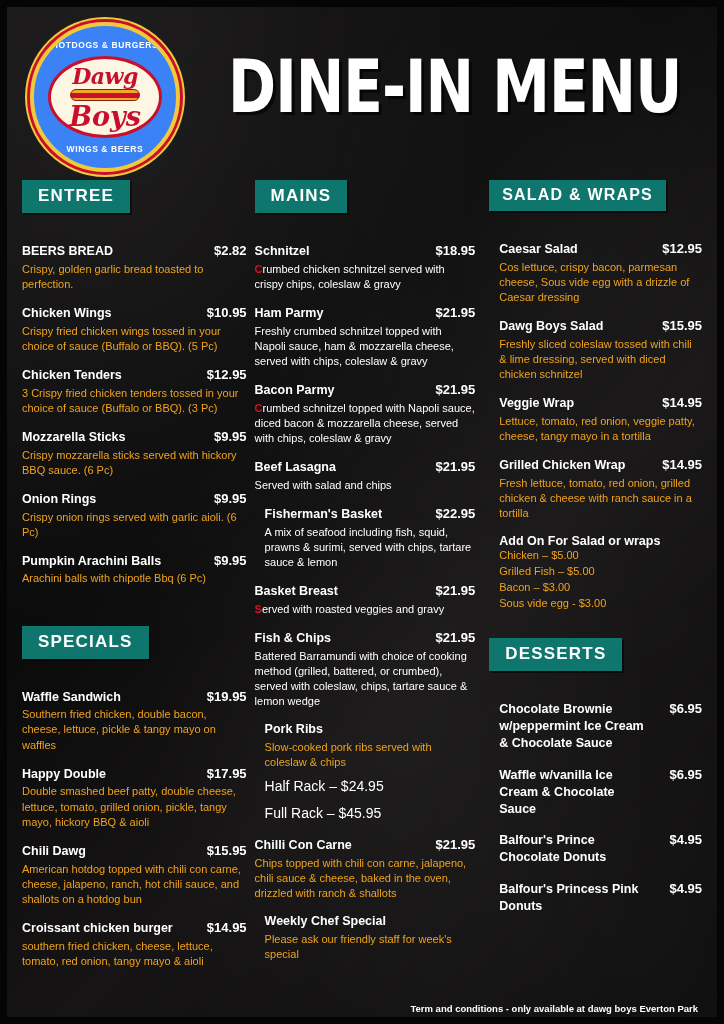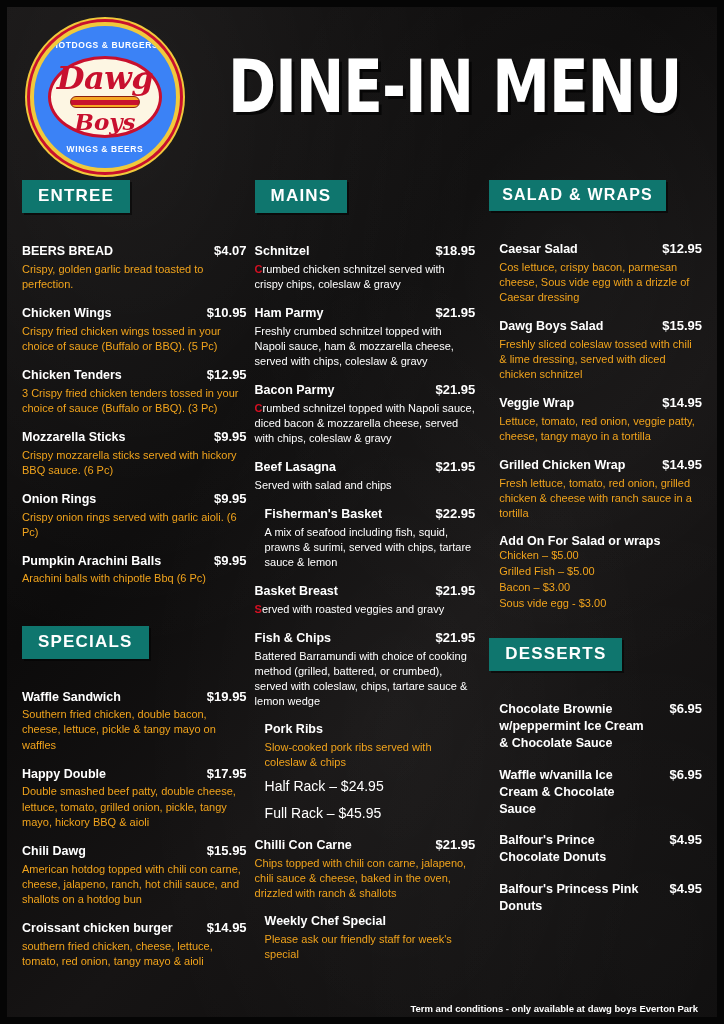--- a/index.html
+++ b/index.html
@@ -49,30 +49,30 @@
   .logo-arc-top { top:14px; }
   .logo-arc-bot { bottom:14px; }
   .logo-oval {
     position:absolute; left:14px; right:14px; top:30px; bottom:30px;
     background:#fdf6e3; border-radius:50%;
     border:3px solid #c8102e;
     display:flex; flex-direction:column; align-items:center; justify-content:center;
   }
   .logo-word1 {
     font-family:"DejaVu Serif", serif; font-style:italic; font-weight:bold;
-    font-size:32px; color:#c8102e; line-height:1; letter-spacing:-.5px;
+    font-size:22px; color:#c8102e; line-height:1; letter-spacing:-.5px;
   }
   .logo-dog {
     width:70px; height:12px; margin:2px 0;
     background: linear-gradient(#f5a623 0 3px, #c8102e 3px 8px, #f5a623 8px 12px);
     border-radius:7px; border:1.5px solid #8a1f0f;
   }
   .logo-word2 {
     font-family:"DejaVu Serif", serif; font-style:italic; font-weight:bold;
-    font-size:23px; color:#c8102e; line-height:1;
+    font-size:27px; color:#c8102e; line-height:1;
   }
   .star { position:absolute; color:#fff; font-size:10px; }
   .star.l { left:20px; top:72px; }
   .star.r { right:20px; top:72px; }
 
   .title {
     position:absolute; left:228px; top:44px;
     font-family:"DejaVu Sans", sans-serif;
     font-weight:bold; font-size:58px; letter-spacing:-1px;
     color:#ffffff;
@@ -161,21 +161,21 @@
   </div>
 
   <div class="cols">
 
     <div class="col col-1">
       <div class="sec-head">ENTREE</div>
 
       <div class="item">
         <div class="item-row">
           <div class="item-name">BEERS BREAD</div>
-          <div class="item-price">$4.07</div>
+          <div class="item-price">$2.82</div>
         </div>
         <div class="item-desc">Crispy, golden garlic bread toasted to perfection.</div>
       </div>
 
       <div class="item">
         <div class="item-row">
           <div class="item-name">Chicken Wings</div>
           <div class="item-price">$10.95</div>
         </div>
         <div class="item-desc">Crispy fried chicken wings tossed in your choice of sauce (Buffalo or BBQ).  (5 Pc)</div>

